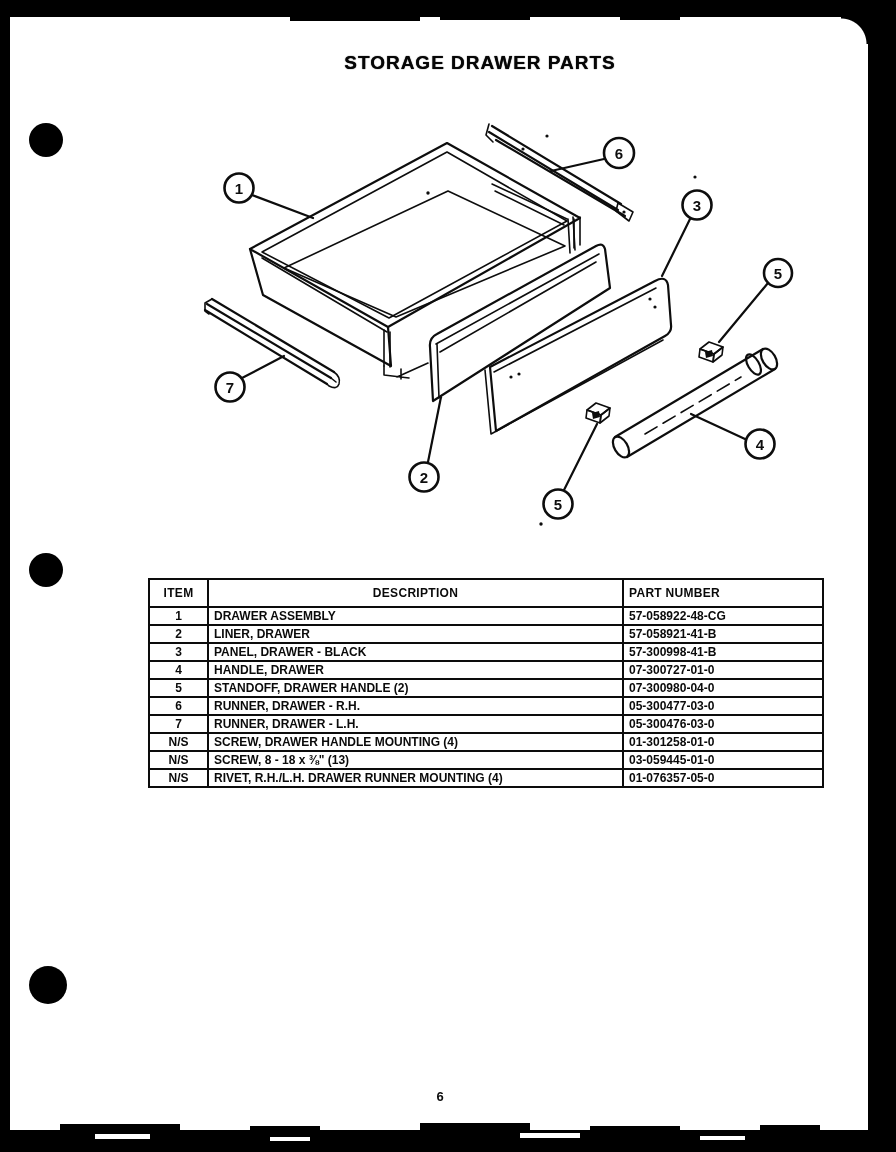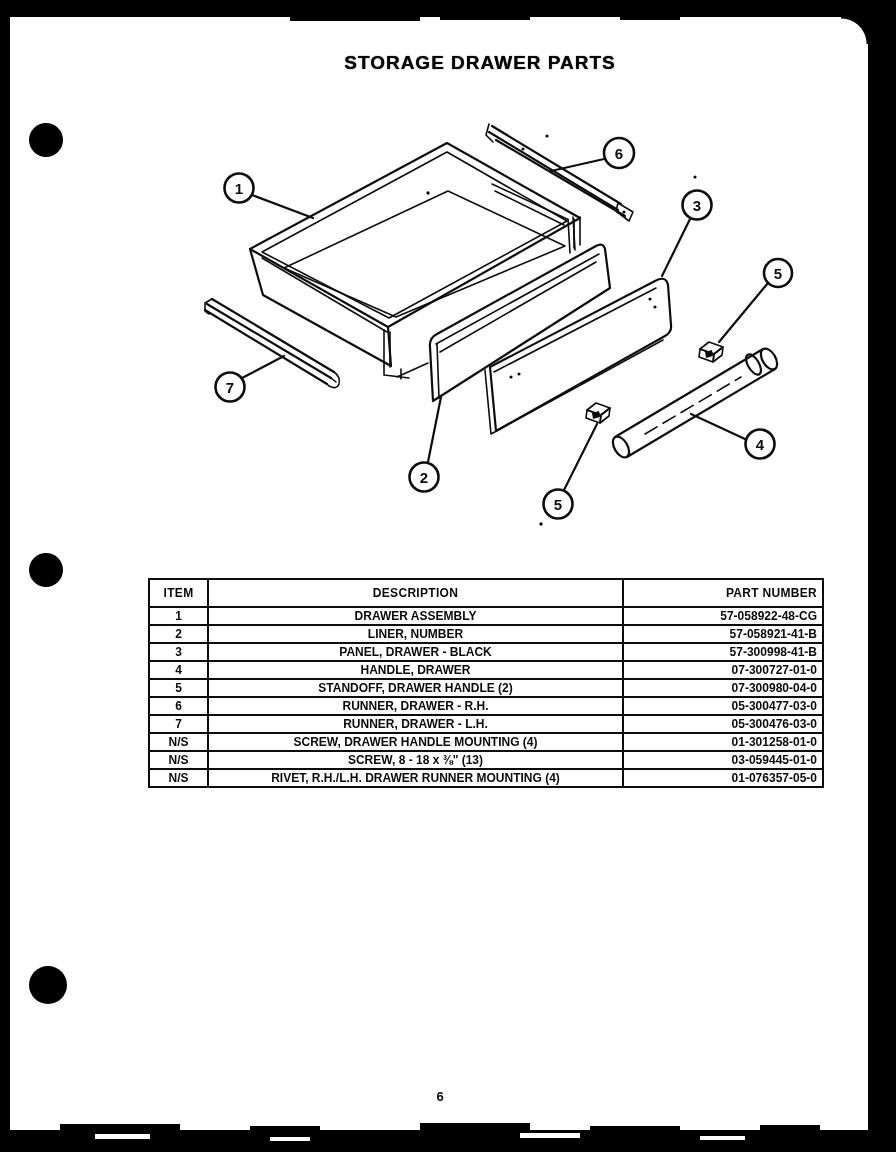--- a/index.html
+++ b/index.html
@@ -43,22 +43,22 @@
   }
   .parts-table col.c-item{width:59px;}
   .parts-table col.c-desc{width:415px;}
   .parts-table col.c-part{width:200px;}
   .parts-table th,.parts-table td{
     border:2px solid #0c0c0c;padding:0 5px;white-space:nowrap;overflow:hidden;}
   .parts-table thead th{height:26px;font-size:12px;letter-spacing:0.3px;}
   .parts-table tbody td{height:16px;line-height:16px;}
   .parts-table th:nth-child(1),.parts-table td:nth-child(1){text-align:center;}
   .parts-table th:nth-child(2){text-align:center;}
-  .parts-table td:nth-child(2){text-align:center;}
-  .parts-table th:nth-child(3),.parts-table td:nth-child(3){text-align:right;}
+  .parts-table td:nth-child(2){text-align:left;}
+  .parts-table th:nth-child(3),.parts-table td:nth-child(3){text-align:left;}
   
   .pagenum{position:absolute;left:0;top:1089px;width:880px;text-align:center;
     font-size:13px;font-weight:bold;}
 </style>
 </head>
 <body>
 
 <div class="band band-top"></div>
 <div class="band band-left"></div>
 <div class="band band-right"></div>
@@ -216,21 +216,21 @@
     </tr>
   </thead>
   <tbody>
       <tr>
         <td>1</td>
         <td>DRAWER ASSEMBLY</td>
         <td>57-058922-48-CG</td>
       </tr>
       <tr>
         <td>2</td>
-        <td>LINER, NUMBER</td>
+        <td>LINER, DRAWER</td>
         <td>57-058921-41-B</td>
       </tr>
       <tr>
         <td>3</td>
         <td>PANEL, DRAWER - BLACK</td>
         <td>57-300998-41-B</td>
       </tr>
       <tr>
         <td>4</td>
         <td>HANDLE, DRAWER</td>

